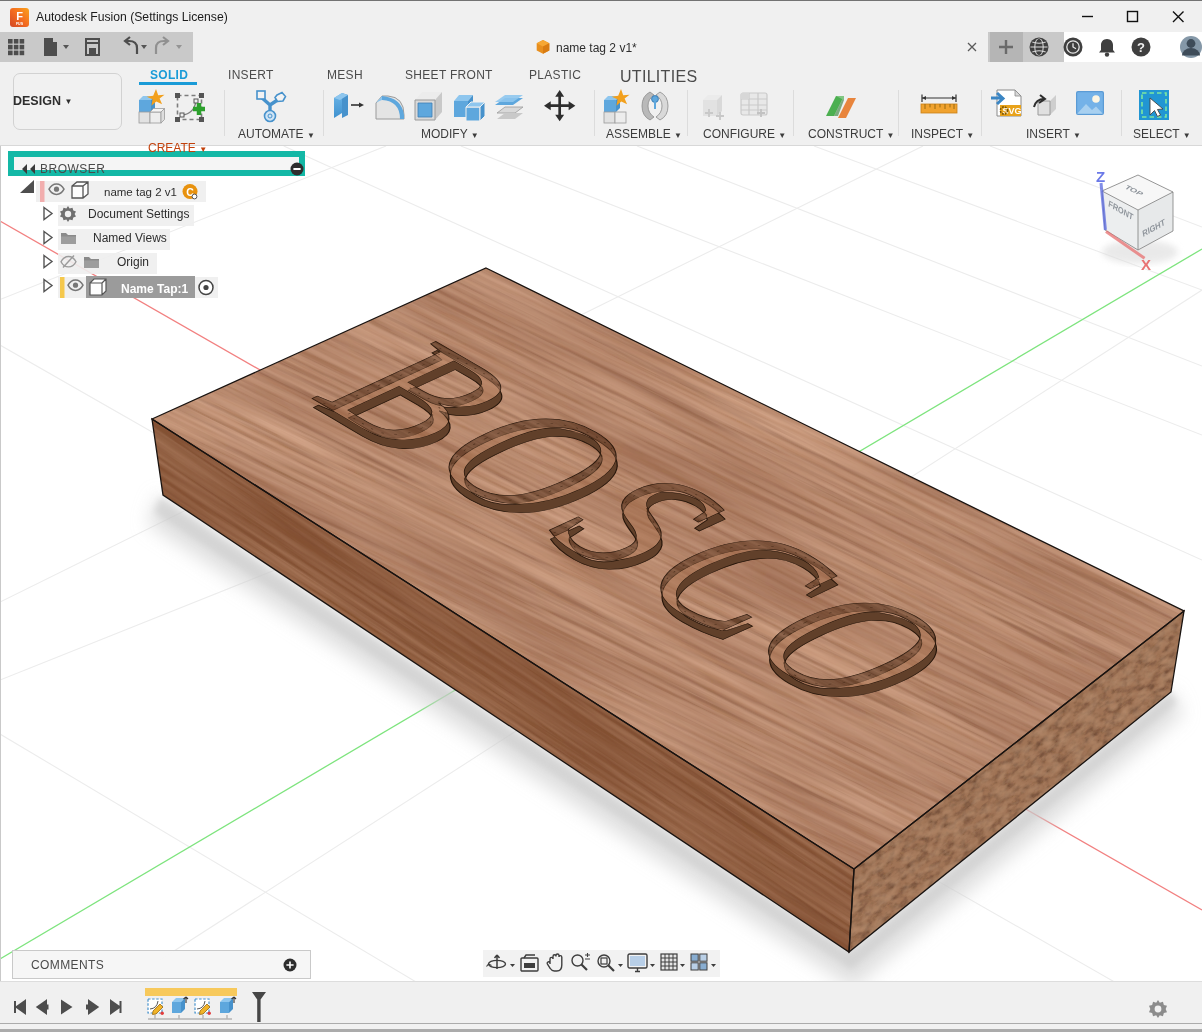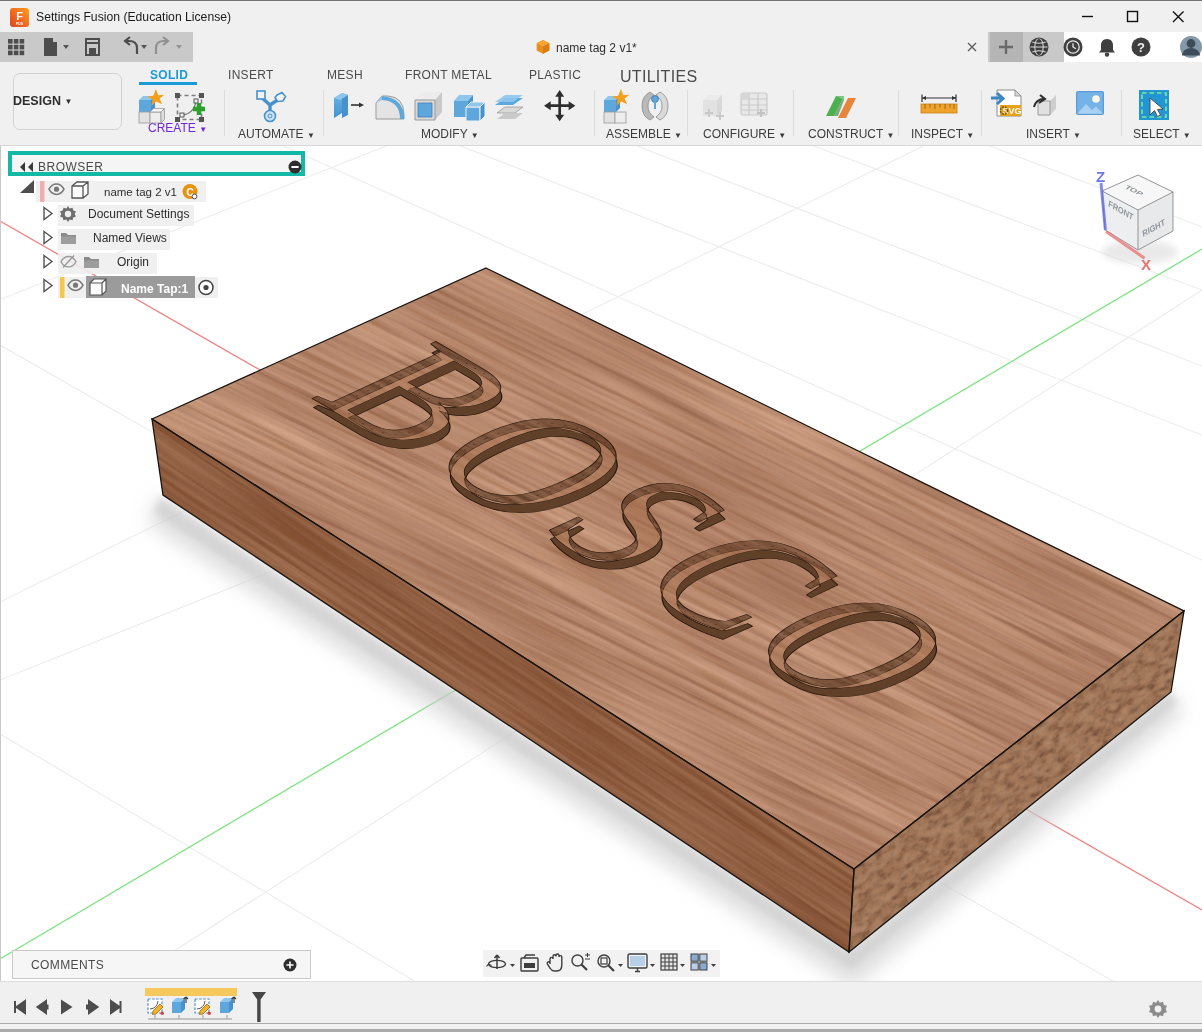--- a/index.html
+++ b/index.html
@@ -157,21 +157,21 @@
           <linearGradient id="fuslogo" x1="0" y1="1" x2="1" y2="0">
       <stop offset="0" stop-color="#d24726"></stop>
             <stop offset="0.5" stop-color="#f36b1f"></stop>
             <stop offset="1" stop-color="#fba21b"></stop>
     </linearGradient>
         </defs>
     <rect x="0" y="0" width="19" height="19" rx="3" fill="url(#fuslogo)"></rect>
     <text x="9.5" y="12" font-size="11" font-weight="bold" fill="#fff" text-anchor="middle">F</text>
     <text x="9.5" y="17" font-size="3.6" font-weight="bold" fill="#fff" text-anchor="middle">FUS</text>
   </svg>
-  <div class="abs" style="left:36px;top:9px;font-size:12.2px;color:#1b1b1b">Settings Fusion (Education License)</div>
+  <div class="abs" style="left:36px;top:9px;font-size:12.2px;color:#1b1b1b">Autodesk Fusion (Settings License)</div>
   <svg class="abs" style="left:1076px;top:0" width="120" height="32" viewBox="0 0 120 32">
     <g stroke="#111" stroke-width="1.4" fill="none">
       <line x1="6" y1="15.5" x2="17" y2="15.5"></line>
       <rect x="51.5" y="10.5" width="10" height="10"></rect>
       <path d="M97,10.5 L107.5,21 M107.5,10.5 L97,21"></path>
     </g>
   </svg>
 </div>
 
 <div class="abs" style="left:0;top:32px;width:1064px;height:30px;background:#c9c9c9;z-index:5">
@@ -245,28 +245,28 @@
     <path d="M154,19.5 a9,7.5 0 0 1 18,0 z" fill="#3e4c59"></path>
   </svg>
 </div>
 
 <div class="abs" style="left:0;top:62px;width:1202px;height:84px;background:#f0f0f0;border-bottom:1px solid #d8d8d8;z-index:5">
 
   <div class="abs" style="left:150px;top:6px;font-size:12px;font-weight:bold;color:#1a9bd7;letter-spacing:0.3px">SOLID</div>
   <div class="abs" style="left:139px;top:20px;width:58px;height:3px;background:#1a9bd7"></div>
   <div class="abs" style="left:228px;top:6px;font-size:12px;color:#4b4b4b;letter-spacing:0.3px">INSERT</div>
   <div class="abs" style="left:327px;top:6px;font-size:12px;color:#4b4b4b;letter-spacing:0.3px">MESH</div>
-  <div class="abs" style="left:405px;top:6px;font-size:12px;color:#4b4b4b;letter-spacing:0.3px">FRONT METAL</div>
+  <div class="abs" style="left:405px;top:6px;font-size:12px;color:#4b4b4b;letter-spacing:0.3px">SHEET FRONT</div>
   <div class="abs" style="left:529px;top:6px;font-size:12px;color:#4b4b4b;letter-spacing:0.3px">PLASTIC</div>
   <div class="abs" style="left:620px;top:6px;font-size:16px;color:#4b4b4b;letter-spacing:0.3px">UTILITIES</div>
 
   <div class="abs" style="left:13px;top:11px;width:109px;height:57px;background:#f1f1f1;border:1px solid #d2d2d2;border-radius:7px"></div>
   <div class="abs" style="left:13px;top:32px;width:109px;text-align:left;font-size:12.5px;font-weight:bold;color:#2e2e2e">DESIGN <span style="font-size:8px;position:relative;top:-1px">▼</span></div>
 
-  <div class="abs" style="left:148px;top:59px;font-size:12px;color:#6d28d9">CREATE <span style="font-size:8px">▼</span></div>
+  <div class="abs" style="left:148px;top:79px;font-size:12px;color:#c2410c">CREATE <span style="font-size:8px">▼</span></div>
   <div class="abs" style="left:238px;top:65px;font-size:12px;color:#3c3c3c">AUTOMATE <span style="font-size:8px">▼</span></div>
   <div class="abs" style="left:421px;top:65px;font-size:12px;color:#3c3c3c">MODIFY <span style="font-size:8px">▼</span></div>
   <div class="abs" style="left:606px;top:65px;font-size:12px;color:#3c3c3c">ASSEMBLE <span style="font-size:8px">▼</span></div>
   <div class="abs" style="left:703px;top:65px;font-size:12px;color:#3c3c3c">CONFIGURE <span style="font-size:8px">▼</span></div>
   <div class="abs" style="left:808px;top:65px;font-size:12px;color:#3c3c3c">CONSTRUCT <span style="font-size:8px">▼</span></div>
   <div class="abs" style="left:911px;top:65px;font-size:12px;color:#3c3c3c">INSPECT <span style="font-size:8px">▼</span></div>
   <div class="abs" style="left:1026px;top:65px;font-size:12px;color:#3c3c3c">INSERT <span style="font-size:8px">▼</span></div>
   <div class="abs" style="left:1133px;top:65px;font-size:12px;color:#3c3c3c">SELECT <span style="font-size:8px">▼</span></div>
 
   <div class="abs" style="left:224px;top:28px;width:1px;height:46px;background:#dcdcdc"></div>
@@ -444,21 +444,21 @@
     </g>
 
     <g transform="translate(1139,4)">
       <rect x="0" y="0" width="30" height="30" fill="#2196d3"></rect>
       <rect x="3" y="3" width="24" height="24" fill="none" stroke="#7de8a0" stroke-width="1.6" stroke-dasharray="4.5,3"></rect>
       <path d="M14,8 L14,25 L18.5,20.5 L21.5,26.5 L24.5,25 L21.5,19.5 L27,19 Z" fill="#fff" stroke="#444" stroke-width="0.9" transform="translate(-3,0)"></path>
     </g>
   </svg>
 </div>
 
-<div class="abs" style="left:8px;top:151px;width:297px;height:25px;background:rgba(244,244,244,0.95);border:4px solid #14b8a6;z-index:3">
+<div class="abs" style="left:8px;top:151px;width:297px;height:25px;background:rgba(244,244,244,0.95);border:6px solid #14b8a6;z-index:3">
   <svg class="abs" style="left:5px;top:6px" width="17" height="12" viewBox="0 0 17 12">
         <path d="M8,1 L3,6 L8,11 Z M16,1 L11,6 L16,11 Z" fill="#3a3a3a"></path>
       </svg>
   <div class="abs" style="left:26px;top:5px;font-size:12px;color:#4a4a4a;letter-spacing:0.5px">BROWSER</div>
   <svg class="abs" style="left:276px;top:5px" width="14" height="14" viewBox="0 0 14 14">
         <circle cx="7" cy="7" r="6.5" fill="#2e2e2e"></circle>
         <rect x="3.4" y="6" width="7.2" height="2" fill="#fff"></rect>
       </svg>
 </div>
 

